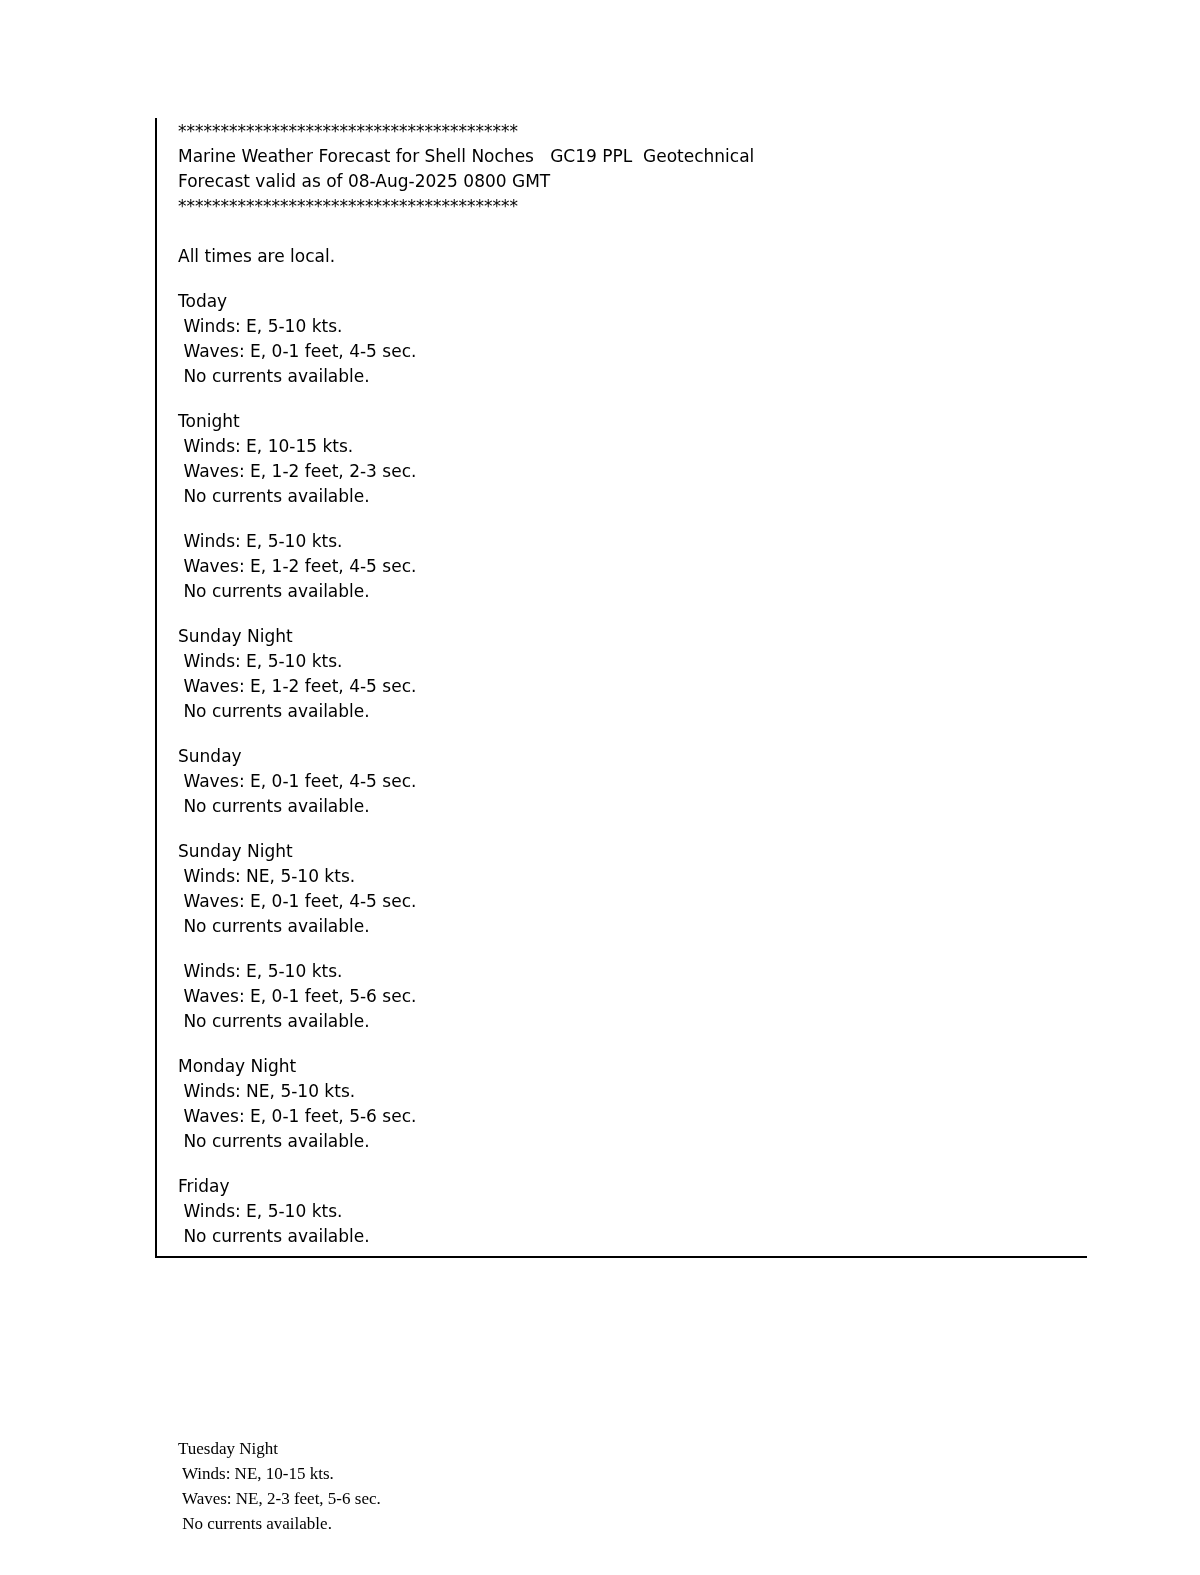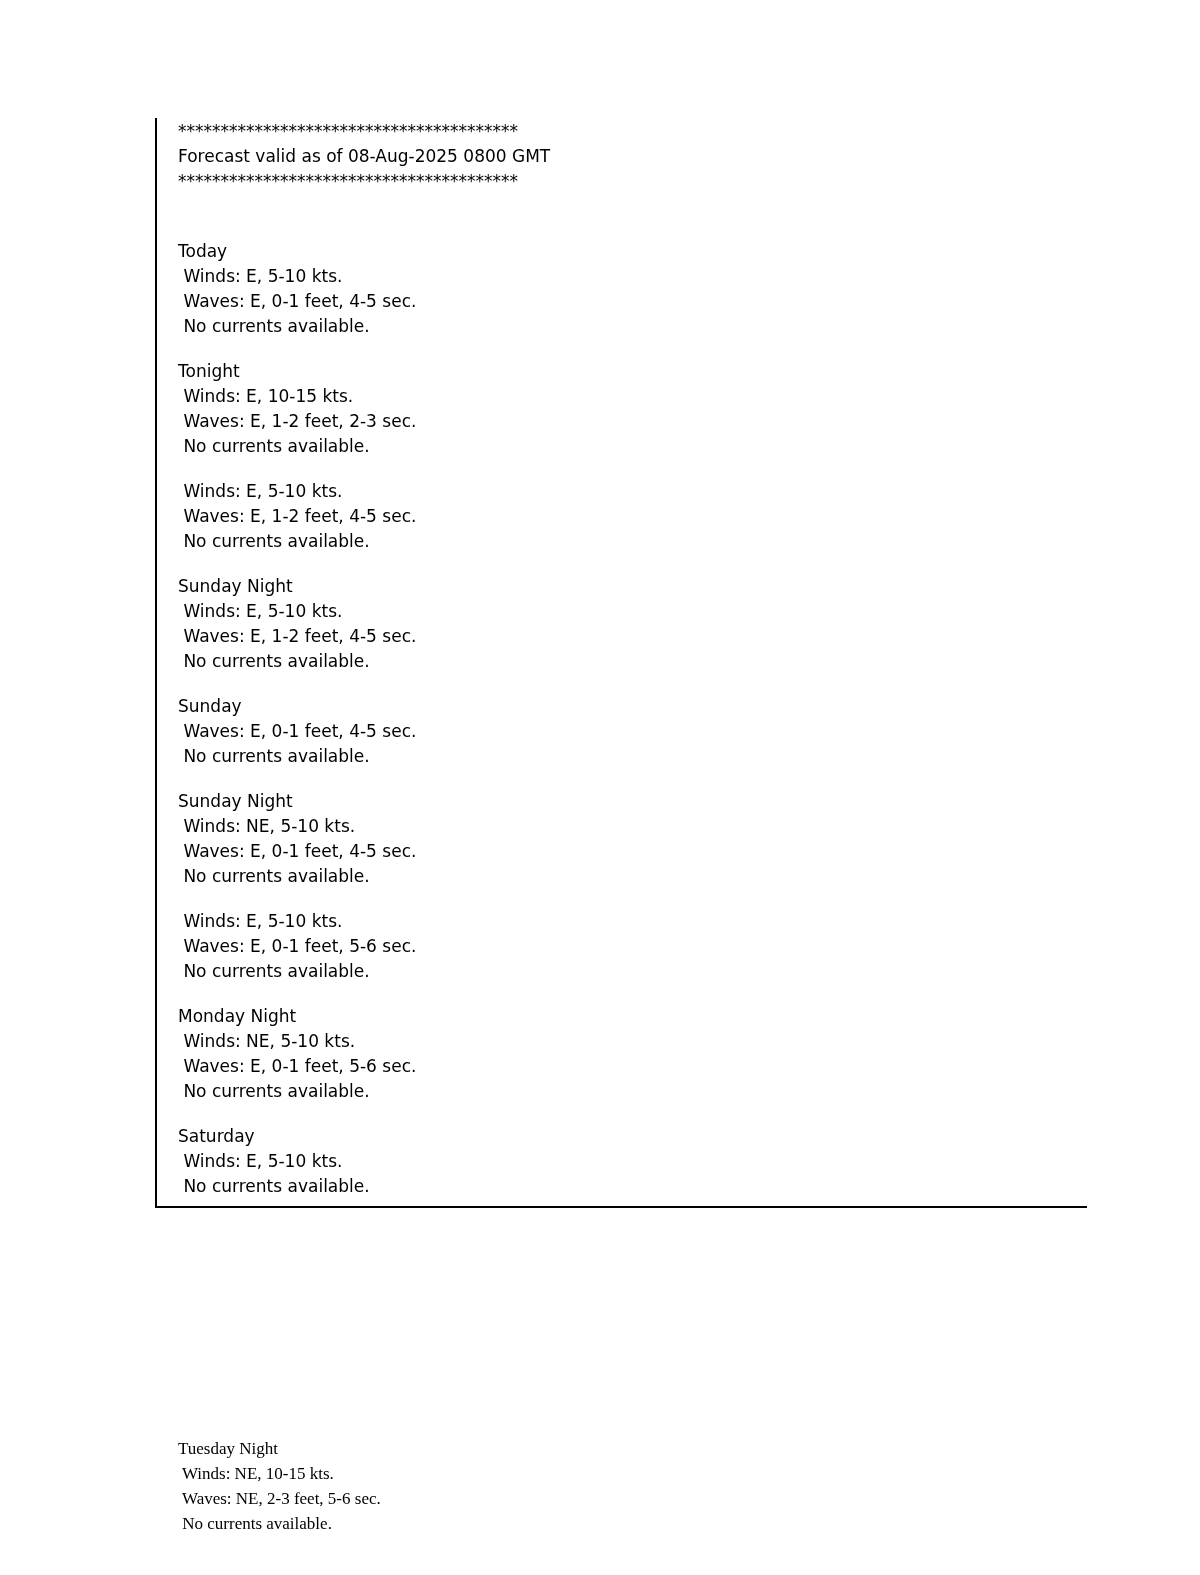--- a/index.html
+++ b/index.html
@@ -46,23 +46,25 @@
     margin-top: 0;
   }
 </style>
 </head>
 <body>
 
 <div class="page">
 
   <div class="forecast-box">
     <div class="line">****************************************</div>
+    <div class="line">Marine Weather Forecast for Shell Noches   GC19 PPL  Geotechnical</div>
     <div class="line">Forecast valid as of 08-Aug-2025 0800 GMT</div>
     <div class="line">****************************************</div>
     <div class="line blank"></div>
+    <div class="line">All times are local.</div>
     <div id="sections-in">
         <div class="section">
           <div class="line">Today</div>
           <div class="line"> Winds: E, 5-10 kts.</div>
           <div class="line"> Waves: E, 0-1 feet, 4-5 sec.</div>
           <div class="line"> No currents available.</div>
         </div>
         <div class="section">
           <div class="line">Tonight</div>
           <div class="line"> Winds: E, 10-15 kts.</div>
@@ -96,21 +98,21 @@
           <div class="line"> Waves: E, 0-1 feet, 5-6 sec.</div>
           <div class="line"> No currents available.</div>
         </div>
         <div class="section">
           <div class="line">Monday Night</div>
           <div class="line"> Winds: NE, 5-10 kts.</div>
           <div class="line"> Waves: E, 0-1 feet, 5-6 sec.</div>
           <div class="line"> No currents available.</div>
         </div>
         <div class="section">
-          <div class="line">Saturday</div>
+          <div class="line">Friday</div>
           <div class="line"> Winds: E, 5-10 kts.</div>
           <div class="line"> No currents available.</div>
         </div>
       </div>
   </div>
 
   <div class="below-box">
     <div id="sections-out">
         <div class="section">
           <div class="line">Tuesday Night</div>

